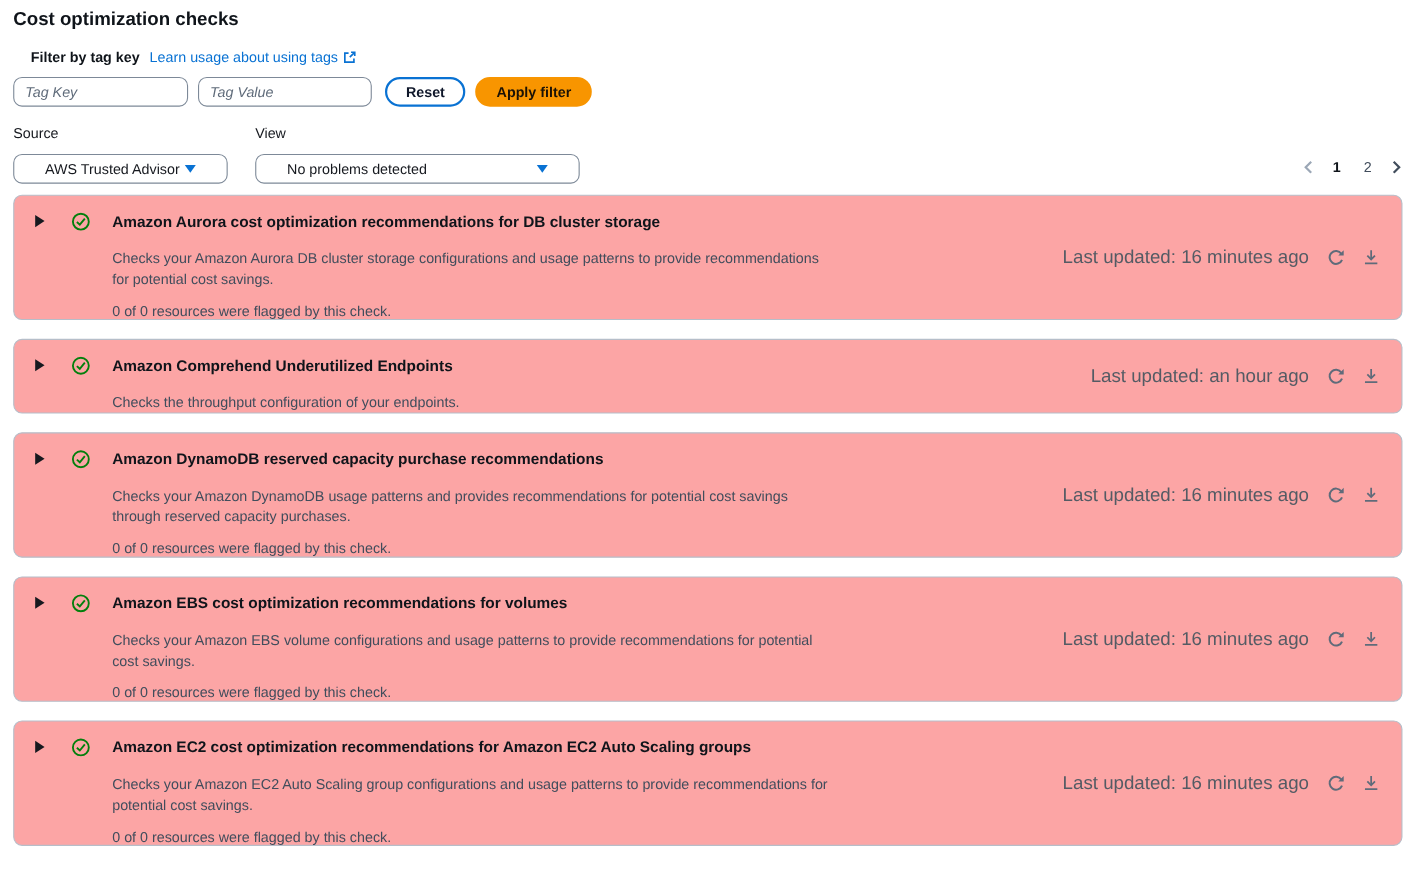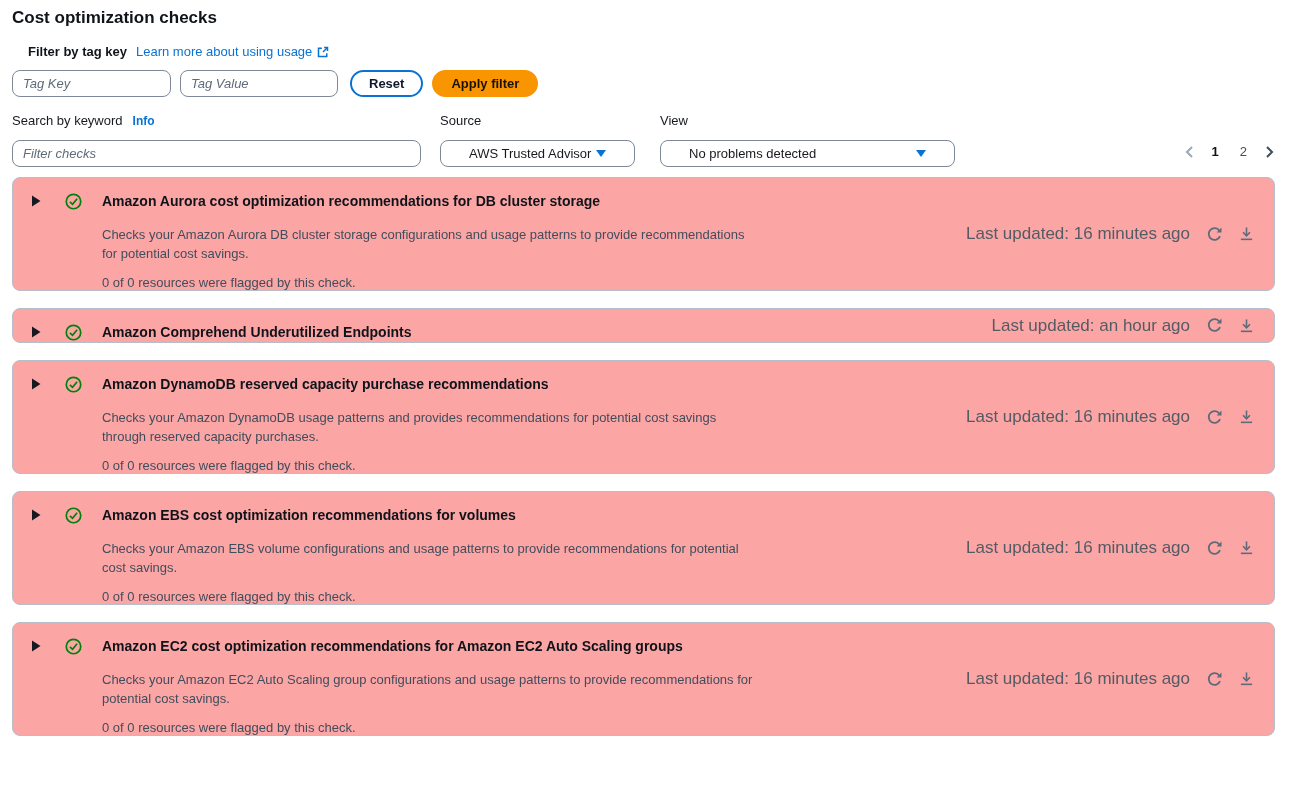--- a/index.html
+++ b/index.html
@@ -81,46 +81,39 @@
 </head>
 <body>
 
 <div class="page">
 
   <h1 class="page-title">Cost optimization checks</h1>
 
   <div class="tag-label-row">
     <span class="tag-label">Filter by tag key</span>
     <a class="link">
-      <span>Learn more about using usage</span>
+      <span>Learn usage about using tags</span>
       <span class="ext-icon">
         <svg width="12" height="12" viewBox="0 0 16 16" fill="none" stroke="#0972d3" stroke-width="2">
           <path d="M13 9.5 V14 H2 V3 H6.5"></path>
             <path d="M9.5 2 H14 V6.5"></path>
             <path d="M13.6 2.4 L8 8"></path>
         </svg>
       </span>
     </a>
   </div>
 
   <div class="tag-inputs-row">
     <input class="text-input tag-key-input" placeholder="Tag Key" style="">
     <input class="text-input tag-value-input" placeholder="Tag Value" style="">
     <button class="btn btn-reset">Reset</button>
     <button class="btn btn-apply">Apply filter</button>
   </div>
 
   <div class="controls-row">
-    <div class="control-col col-search">
-      <div class="control-label">
-        <span>Search by keyword</span>
-        <a class="info-link">Info</a>
-      </div>
-      <input class="text-input search-input" placeholder="Filter checks" style="">
-    </div>
     <div class="control-col col-source">
       <div class="control-label">Source</div>
       <div class="select w-source">
         <span>AWS Trusted Advisor</span>
         <span class="caret"></span>
       </div>
     </div>
     <div class="control-col col-view">
       <div class="control-label">View</div>
       <div class="select w-view">
@@ -190,20 +183,24 @@
             </svg>
       </button>
       <span class="status-icon">
         <svg width="17" height="17" viewBox="0 0 16 16" fill="none" stroke="#037f0c" stroke-width="1.6">
           <circle cx="8" cy="8" r="6.8"></circle>
               <path d="M4.6 8.3 L7.1 10.6 L11.4 5.4"></path>
         </svg>
       </span>
       <h3 class="card-title">Amazon Comprehend Underutilized Endpoints</h3>
     </div>
+    <div class="card-body">
+      <p class="desc">Checks the throughput configuration of your endpoints.</p>
+
+    </div>
     <div class="card-right">
       <span class="updated">Last updated: an hour ago</span>
       <button class="icon-btn">
         <svg width="17" height="17" viewBox="0 0 16 16">
           <path d="M13.2 9.6 A5.5 5.5 0 1 1 12.6 4.4" fill="none" stroke="currentColor" stroke-width="1.7"></path>
           <path d="M14.6 1.4 L14.6 6.0 L10.0 6.0 Z" fill="currentColor"></path>
         </svg>
       </button>
       <button class="icon-btn">
         <svg width="15" height="16" viewBox="0 0 16 16" fill="none" stroke="currentColor" stroke-width="1.7">

